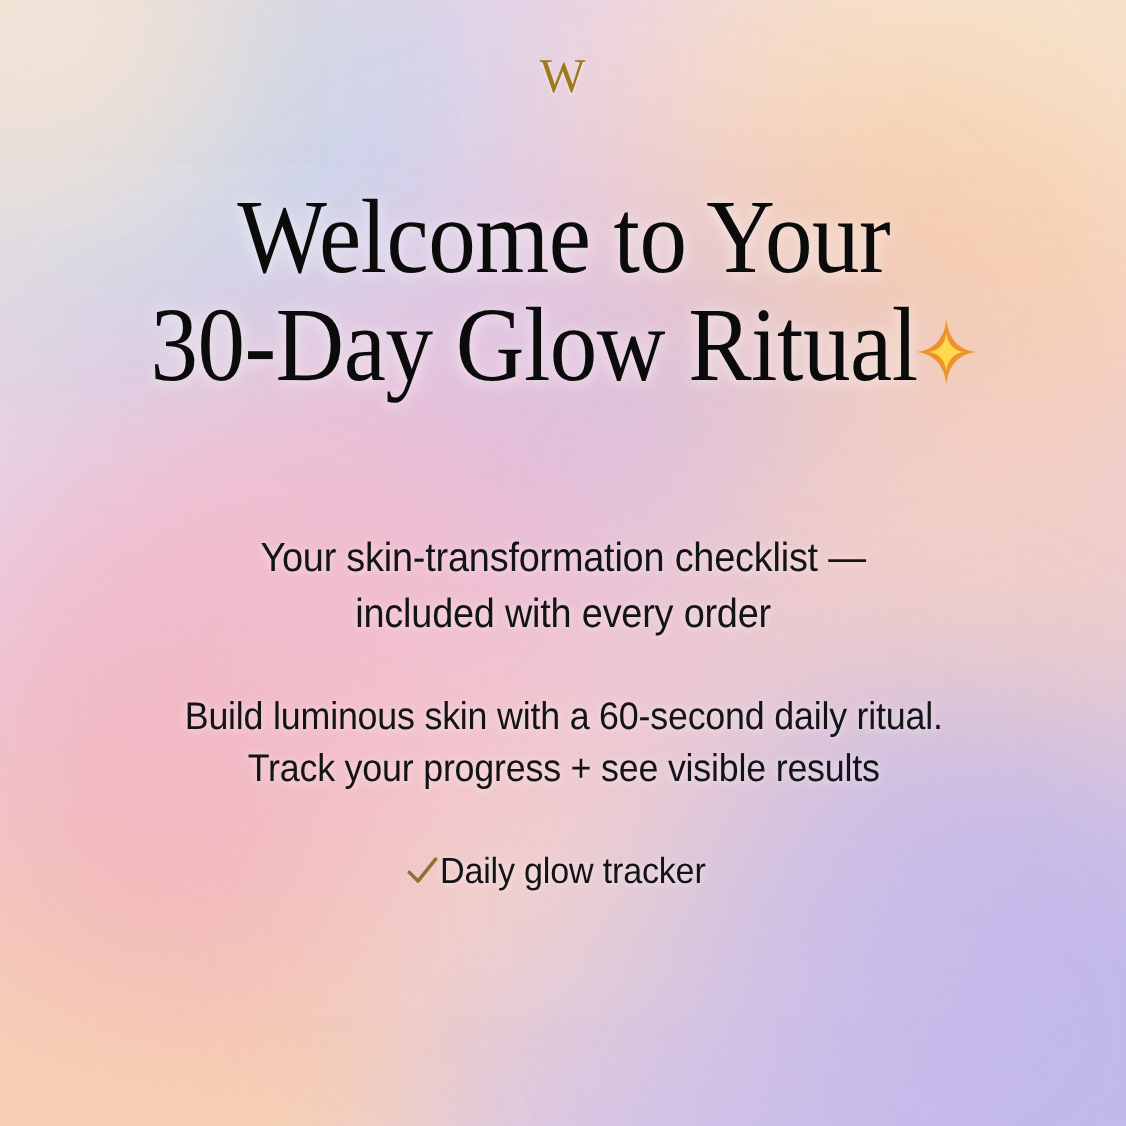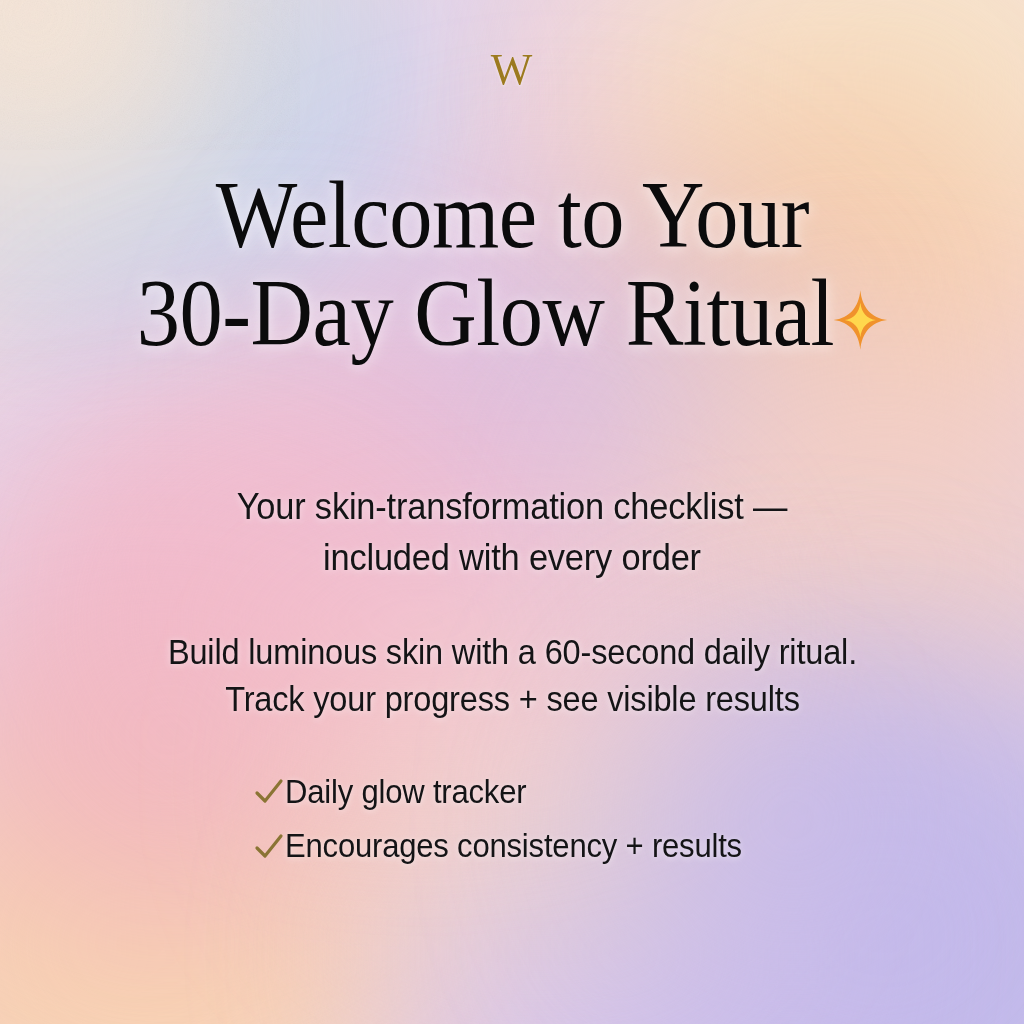--- a/index.html
+++ b/index.html
@@ -283,22 +283,16 @@
       <span class="line">Track your progress + see visible results</span>
     </div>
 
     <ul class="checklist">
       <li class="check-item">
         <svg class="check-icon" viewBox="0 0 32 32" xmlns="http://www.w3.org/2000/svg">
           <path d="M4 17 L12 25 L28 5" fill="none" stroke="#8a7434" stroke-width="3.2" stroke-linecap="round" stroke-linejoin="round"></path>
         </svg>
         <span class="check-label">Daily glow tracker</span>
       </li>
-      <li class="check-item">
-        <svg class="check-icon" viewBox="0 0 32 32" xmlns="http://www.w3.org/2000/svg">
-          <path d="M4 17 L12 25 L28 5" fill="none" stroke="#8a7434" stroke-width="3.2" stroke-linecap="round" stroke-linejoin="round"></path>
-        </svg>
-        <span class="check-label">Encourages consistency + results</span>
-      </li>
     </ul>
 
   </div>
 </div>
 
 </body></html>

